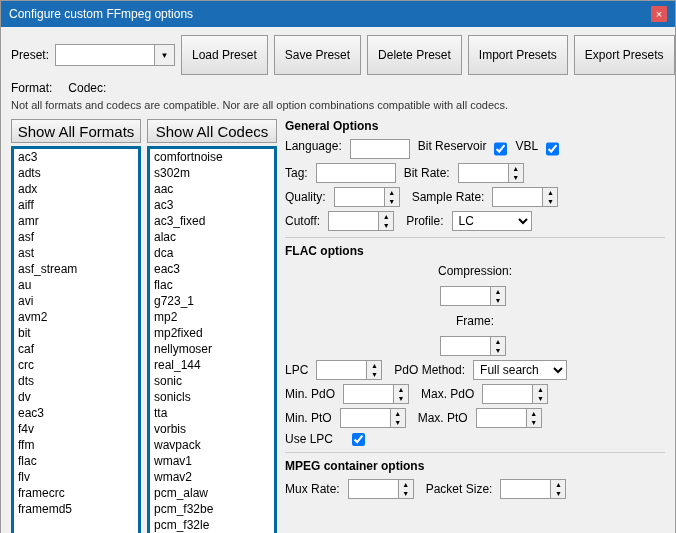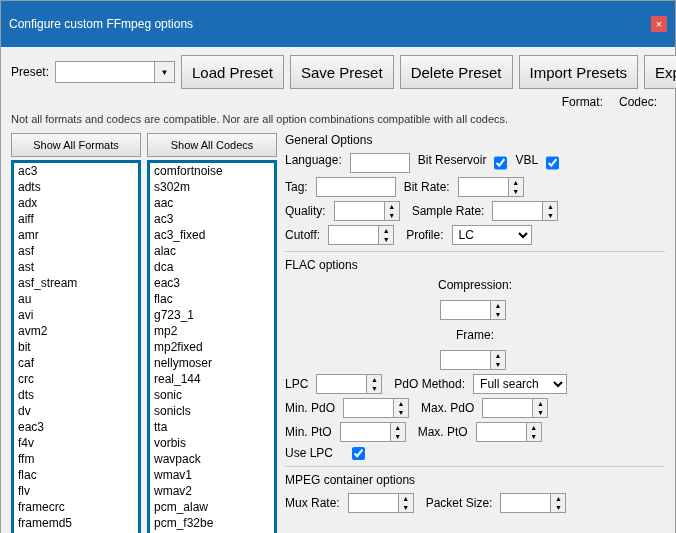--- a/index.html
+++ b/index.html
@@ -14,21 +14,21 @@
     }
     .dialog {
       width: 676px;
       background: #f0f0f0;
       border: 1px solid #999;
       box-shadow: 2px 2px 8px rgba(0,0,0,0.3);
     }
     .title-bar {
       background: linear-gradient(to right, #1a6cb5, #1a6cb5);
       color: white;
-      padding: 15px 8px;
+      padding: 5px 8px;
       display: flex;
       align-items: center;
       justify-content: space-between;
       font-size: 12px;
     }
     .title-bar-close {
       width: 16px;
       height: 16px;
       background: #e05555;
       border: none;
@@ -70,51 +70,50 @@
       border: 1px solid #999;
       border-left: none;
       background: #f0f0f0;
       display: flex;
       align-items: center;
       justify-content: center;
       cursor: pointer;
       font-size: 8px;
     }
     .btn {
-      height: 34px;
+      height: 40px;
       padding: 0 10px;
       border: 1px solid #999;
       background: linear-gradient(to bottom, #f8f8f8, #e0e0e0);
-      font-size: 15px;
+      font-size: 12px;
       cursor: pointer;
       white-space: nowrap;
     }
     .format-codec-row {
       display: flex;
       align-items: center;
       gap: 8px;
       margin-bottom: 4px;
       font-size: 12px;
-      justify-content: flex-end;
     }
     .info-text {
       font-size: 11px;
       margin-bottom: 8px;
       color: #333;
     }
     .list-panel {
       display: flex;
       flex-direction: column;
       width: 130px;
     }
     .show-btn {
       height: 24px;
       border: 1px solid #999;
       background: linear-gradient(to bottom, #f8f8f8, #e0e0e0);
-      font-size: 11px;
+      font-size: 15px;
       cursor: pointer;
       margin-bottom: 3px;
     }
     .listbox {
       border: 3px solid #0369a1;
       background: white;
       flex: 1;
       height: 250px;
       overflow-y: scroll;
       font-size: 12px;
@@ -183,21 +182,21 @@
     }
     .bottom-bar {
       display: flex;
       justify-content: flex-end;
       align-items: center;
       gap: 8px;
       padding: 8px 10px 10px;
       border-top: 1px solid #ccc;
     }
     .section-header {
-      font-weight: normal;
+      font-weight: bold;
       margin-bottom: 6px;
     }
   </style>
 </head>
 <body>
 
 <div class="dialog">
 
   <div class="title-bar">
     <span>Configure custom FFmpeg options</span>

